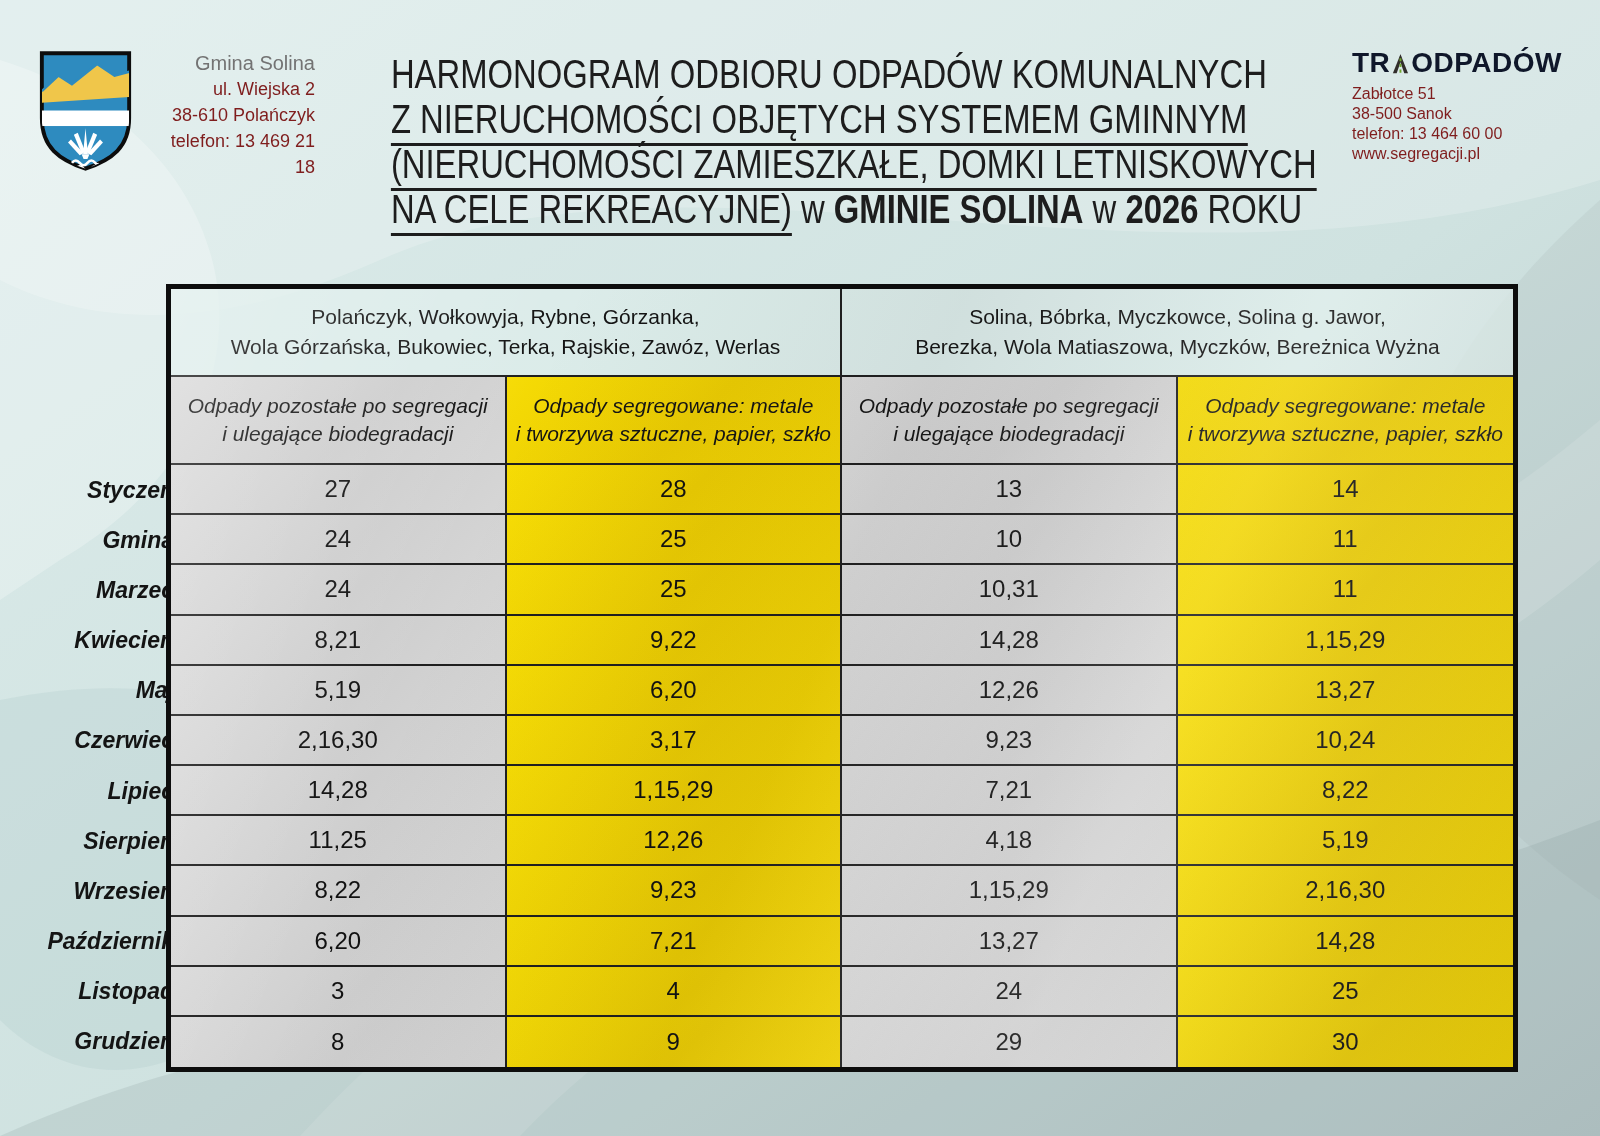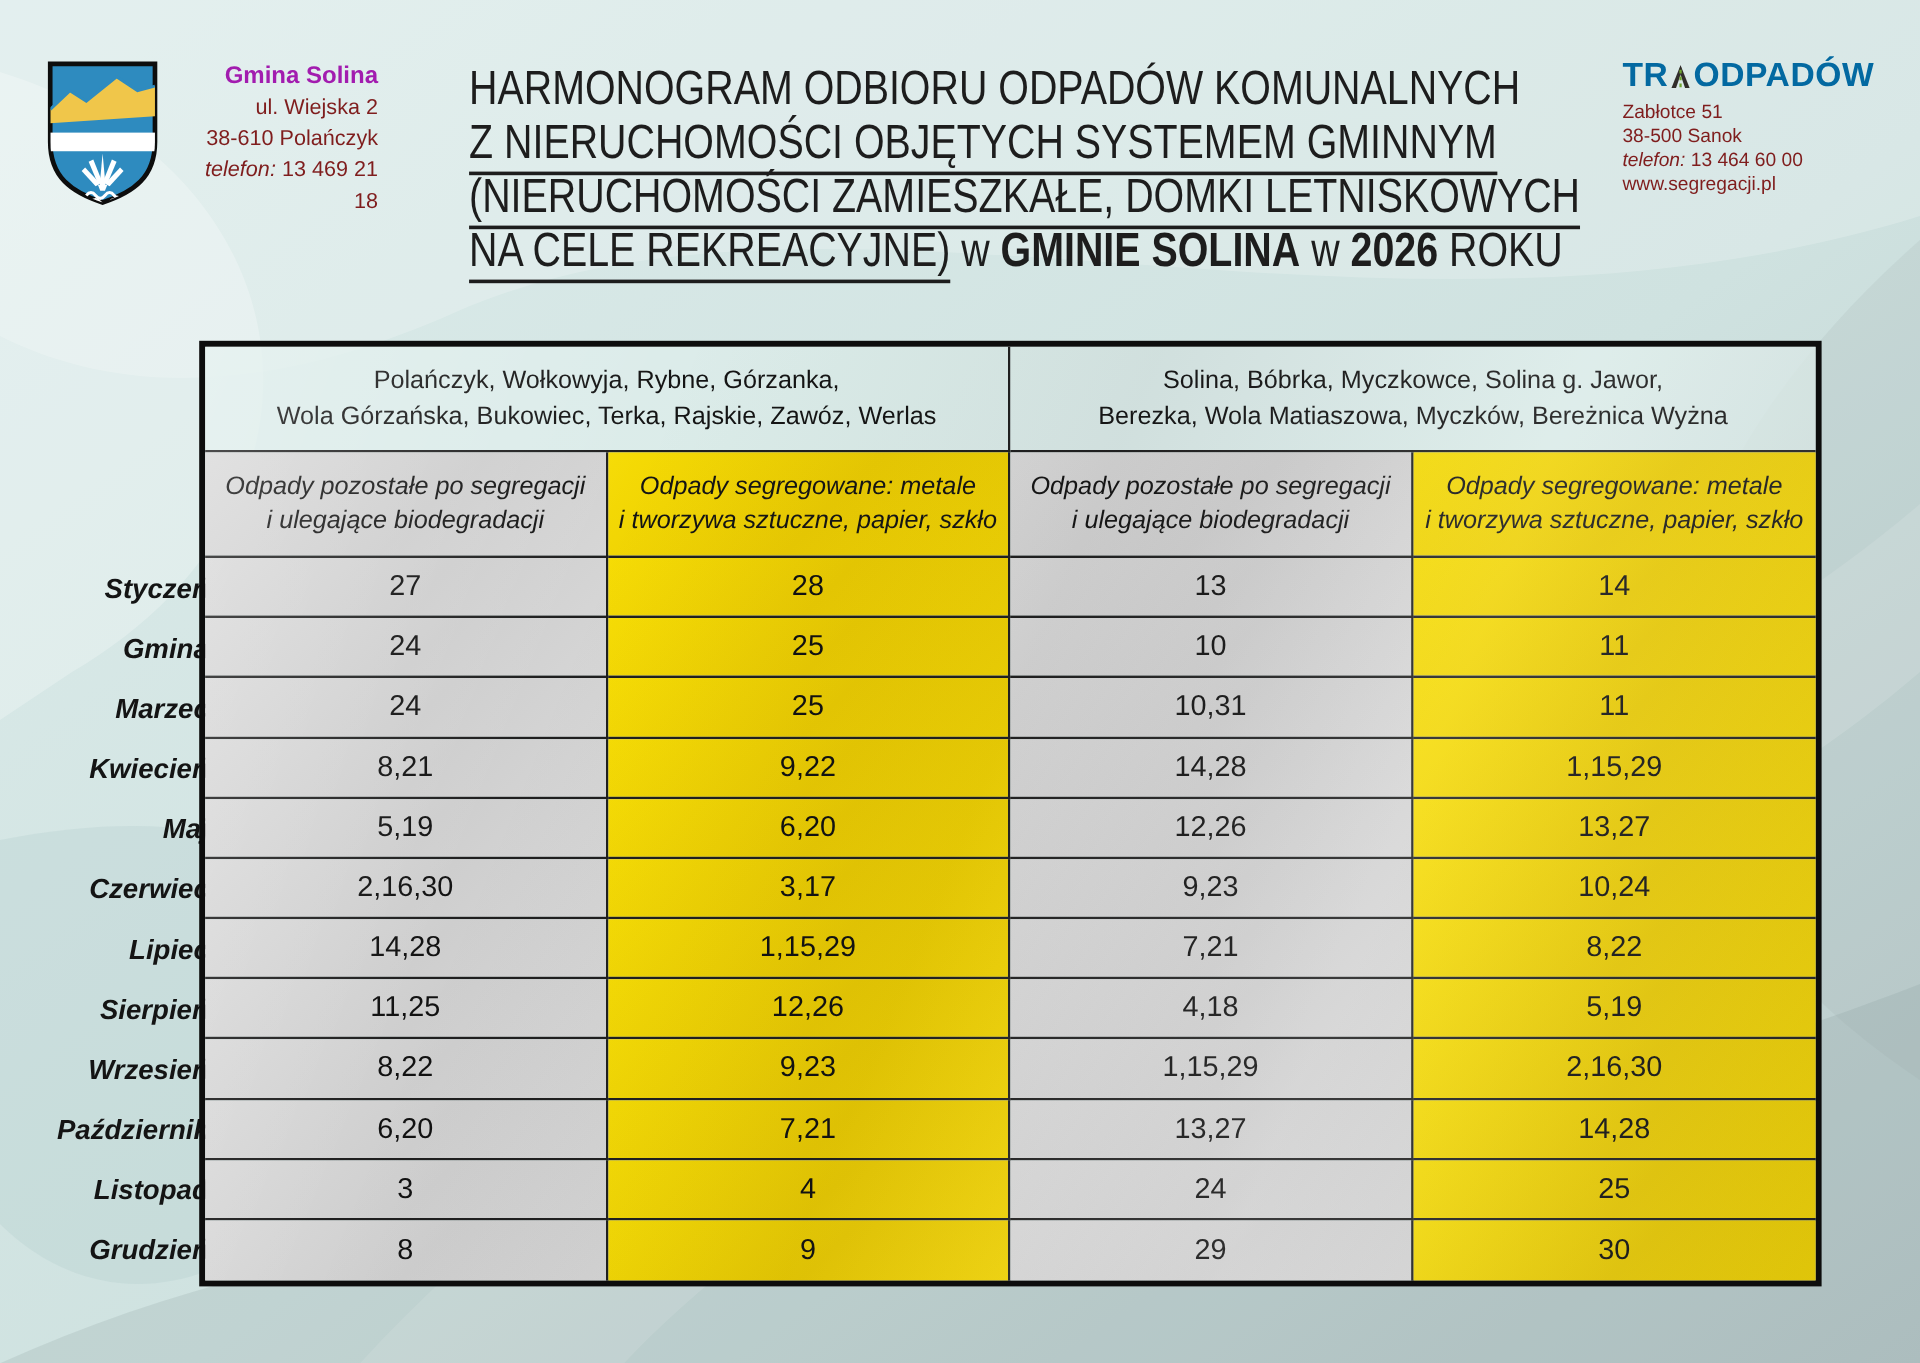--- a/index.html
+++ b/index.html
@@ -10,27 +10,27 @@
     color:#1d1d1d;
     overflow:hidden;
     background:#cfe2e0;
   }
   #bg { position:absolute; inset:0; z-index:0; }
 
   
   .gmina-block { position:absolute; left:37px; top:50px; display:flex; z-index:2; }
   .gmina-shield { width:97px; height:122px; flex:0 0 auto; }
   .gmina-text { position:absolute; left:118px; top:0; width:160px; text-align:right; }
-  .gmina-name { font-size:20px; font-weight:700; color:#a21caf; line-height:26px; }
+  .gmina-name { font-size:20px; font-weight:400; color:#737373; line-height:26px; }
   .addr-line { font-size:18px; line-height:26px; color:#7f1d1d; }
-  .addr-line .lbl { font-style:italic; }
+  .addr-line .lbl { }
 
   .trans-block { position:absolute; left:1352px; top:48px; width:210px; z-index:2; }
   .trans-logo { display:flex; align-items:flex-end; font-size:28px; font-weight:700;
-                color:#0369a1; letter-spacing:0.5px; line-height:30px; }
+                color:#0f172a; letter-spacing:0.5px; line-height:30px; }
   .trans-a { width:24px; height:25px; margin:0 1px 2px 1px; }
   .trans-addr { margin-top:6px; }
   .trans-addr .addr-line { font-size:16px; line-height:20px; }
 
   
   .title { position:absolute; left:300px; top:52px; width:1010px; text-align:right; z-index:2; }
   .t-line { display:block; height:45px; line-height:45px; font-size:40px; font-weight:400;
             white-space:nowrap; transform:scaleX(0.82); transform-origin:center; color:#1d1d1d; }
   .t-line .u { border-bottom:3px solid #1d1d1d; padding-bottom:2px; }
   .t-line .b { font-weight:700; }

